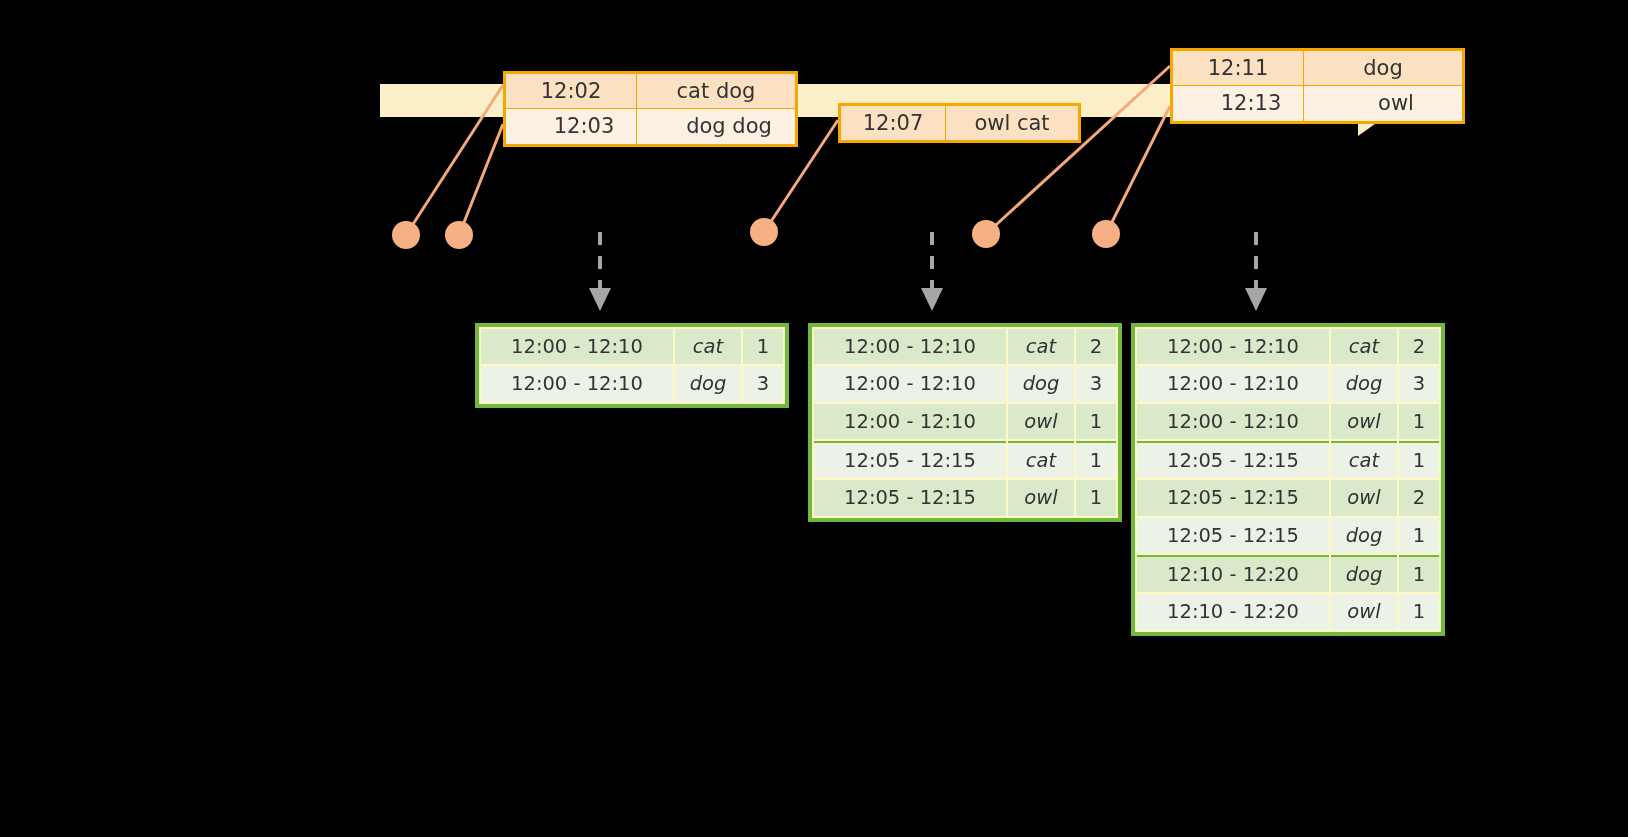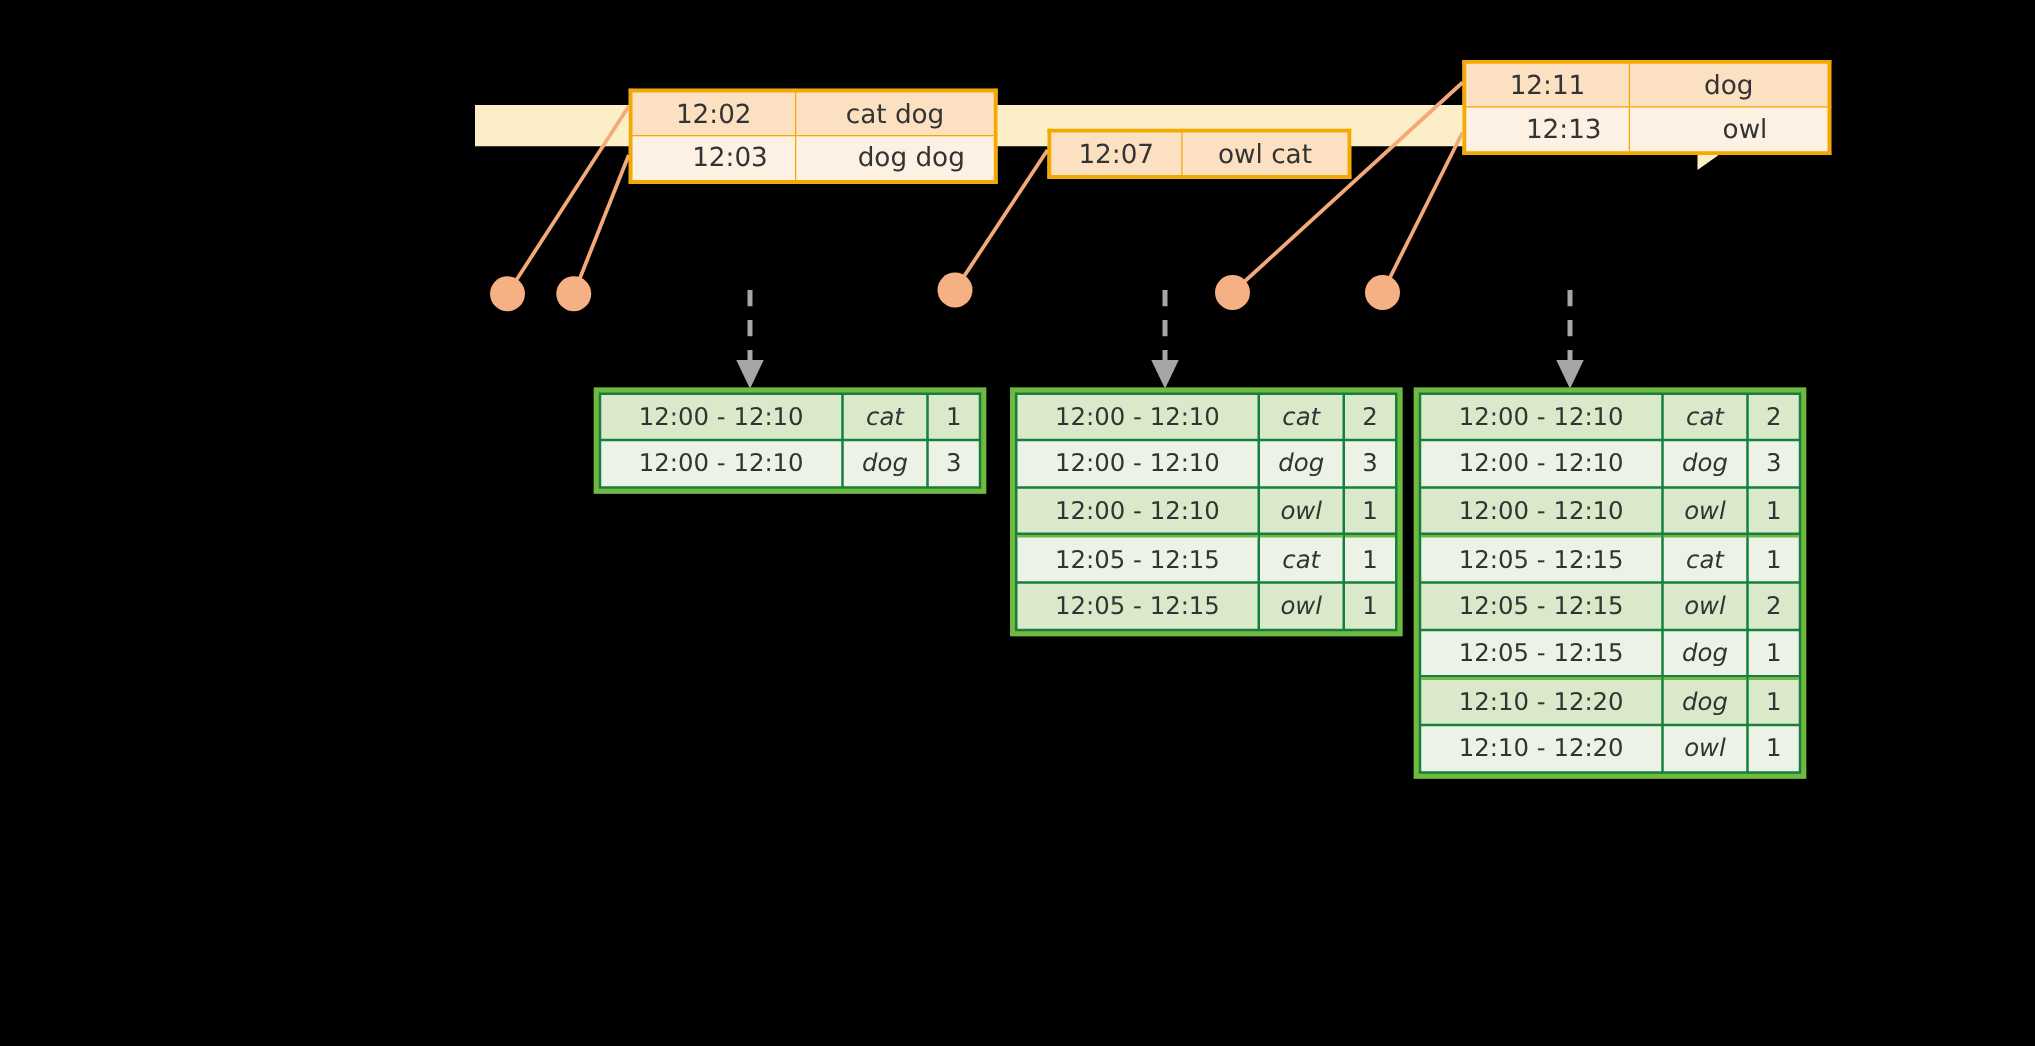--- a/index.html
+++ b/index.html
@@ -32,22 +32,23 @@
   .ev-row-b td{background:#FDF1E3;padding-left:36px;}
   .ev-time{width:84px;}
   .ev-words{min-width:112px;}
 
   
   .res-table{
     position:absolute;
     border:4px solid #73B83E;
     border-collapse:separate;
     border-spacing:2px;
-    background:#15803d;
+    background:#fef9c3;
     z-index:5;
+    margin-top:13px;
   }
   .res-table td{
     font-size:19.5px;
     color:#333;
     text-align:center;
     padding:5px 8px;
     white-space:nowrap;
     line-height:1.3;
   }
   .res-table tr.band-a td{background:#DAE9CA;}

